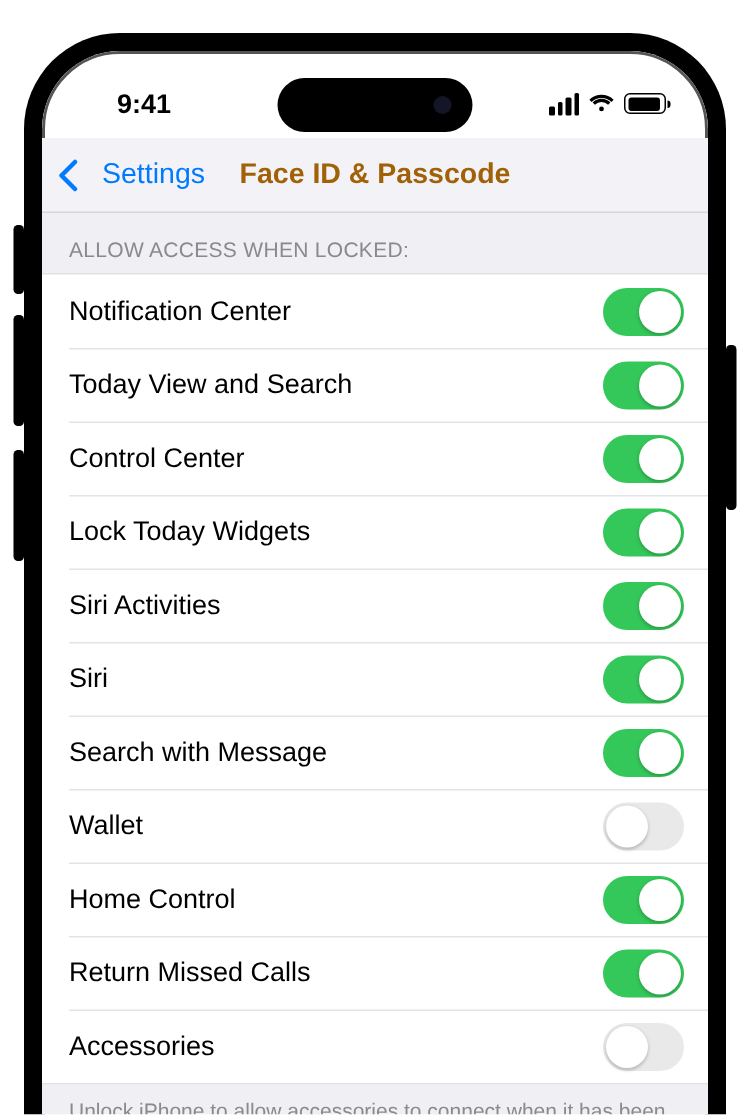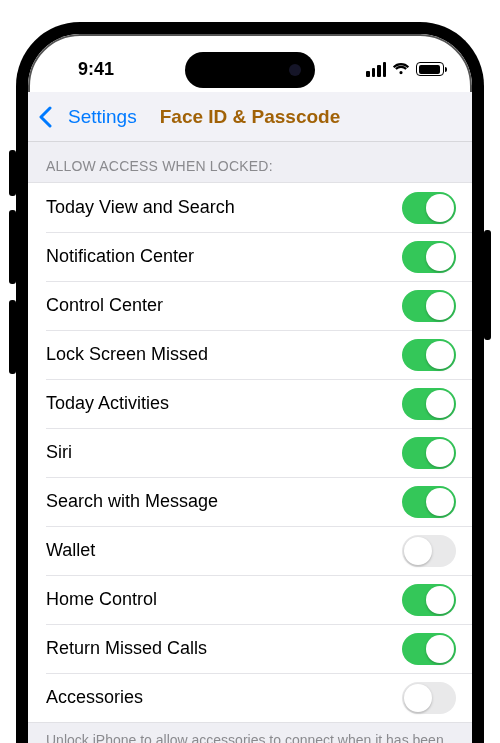--- a/index.html
+++ b/index.html
@@ -177,45 +177,45 @@
         </span>
         <span>Settings</span>
       </div>
       <div class="nav-title">Face ID &amp; Passcode</div>
     </div>
 
     <div class="content">
       <div class="section-header">ALLOW ACCESS WHEN LOCKED:</div>
       <div class="list" id="rows-list">
           <div class="row">
+            <div class="row-label">Notification Center</div>
+            <div class="toggle on">
+              <div class="knob"></div>
+            </div>
+          </div>
+          <div class="row">
             <div class="row-label">Today View and Search</div>
             <div class="toggle on">
               <div class="knob"></div>
             </div>
           </div>
           <div class="row">
-            <div class="row-label">Notification Center</div>
-            <div class="toggle on">
-              <div class="knob"></div>
-            </div>
-          </div>
-          <div class="row">
             <div class="row-label">Control Center</div>
             <div class="toggle on">
               <div class="knob"></div>
             </div>
           </div>
           <div class="row">
-            <div class="row-label">Lock Screen Missed</div>
-            <div class="toggle on">
-              <div class="knob"></div>
-            </div>
-          </div>
-          <div class="row">
-            <div class="row-label">Today Activities</div>
+            <div class="row-label">Lock Today Widgets</div>
+            <div class="toggle on">
+              <div class="knob"></div>
+            </div>
+          </div>
+          <div class="row">
+            <div class="row-label">Siri Activities</div>
             <div class="toggle on">
               <div class="knob"></div>
             </div>
           </div>
           <div class="row">
             <div class="row-label">Siri</div>
             <div class="toggle on">
               <div class="knob"></div>
             </div>
           </div>

